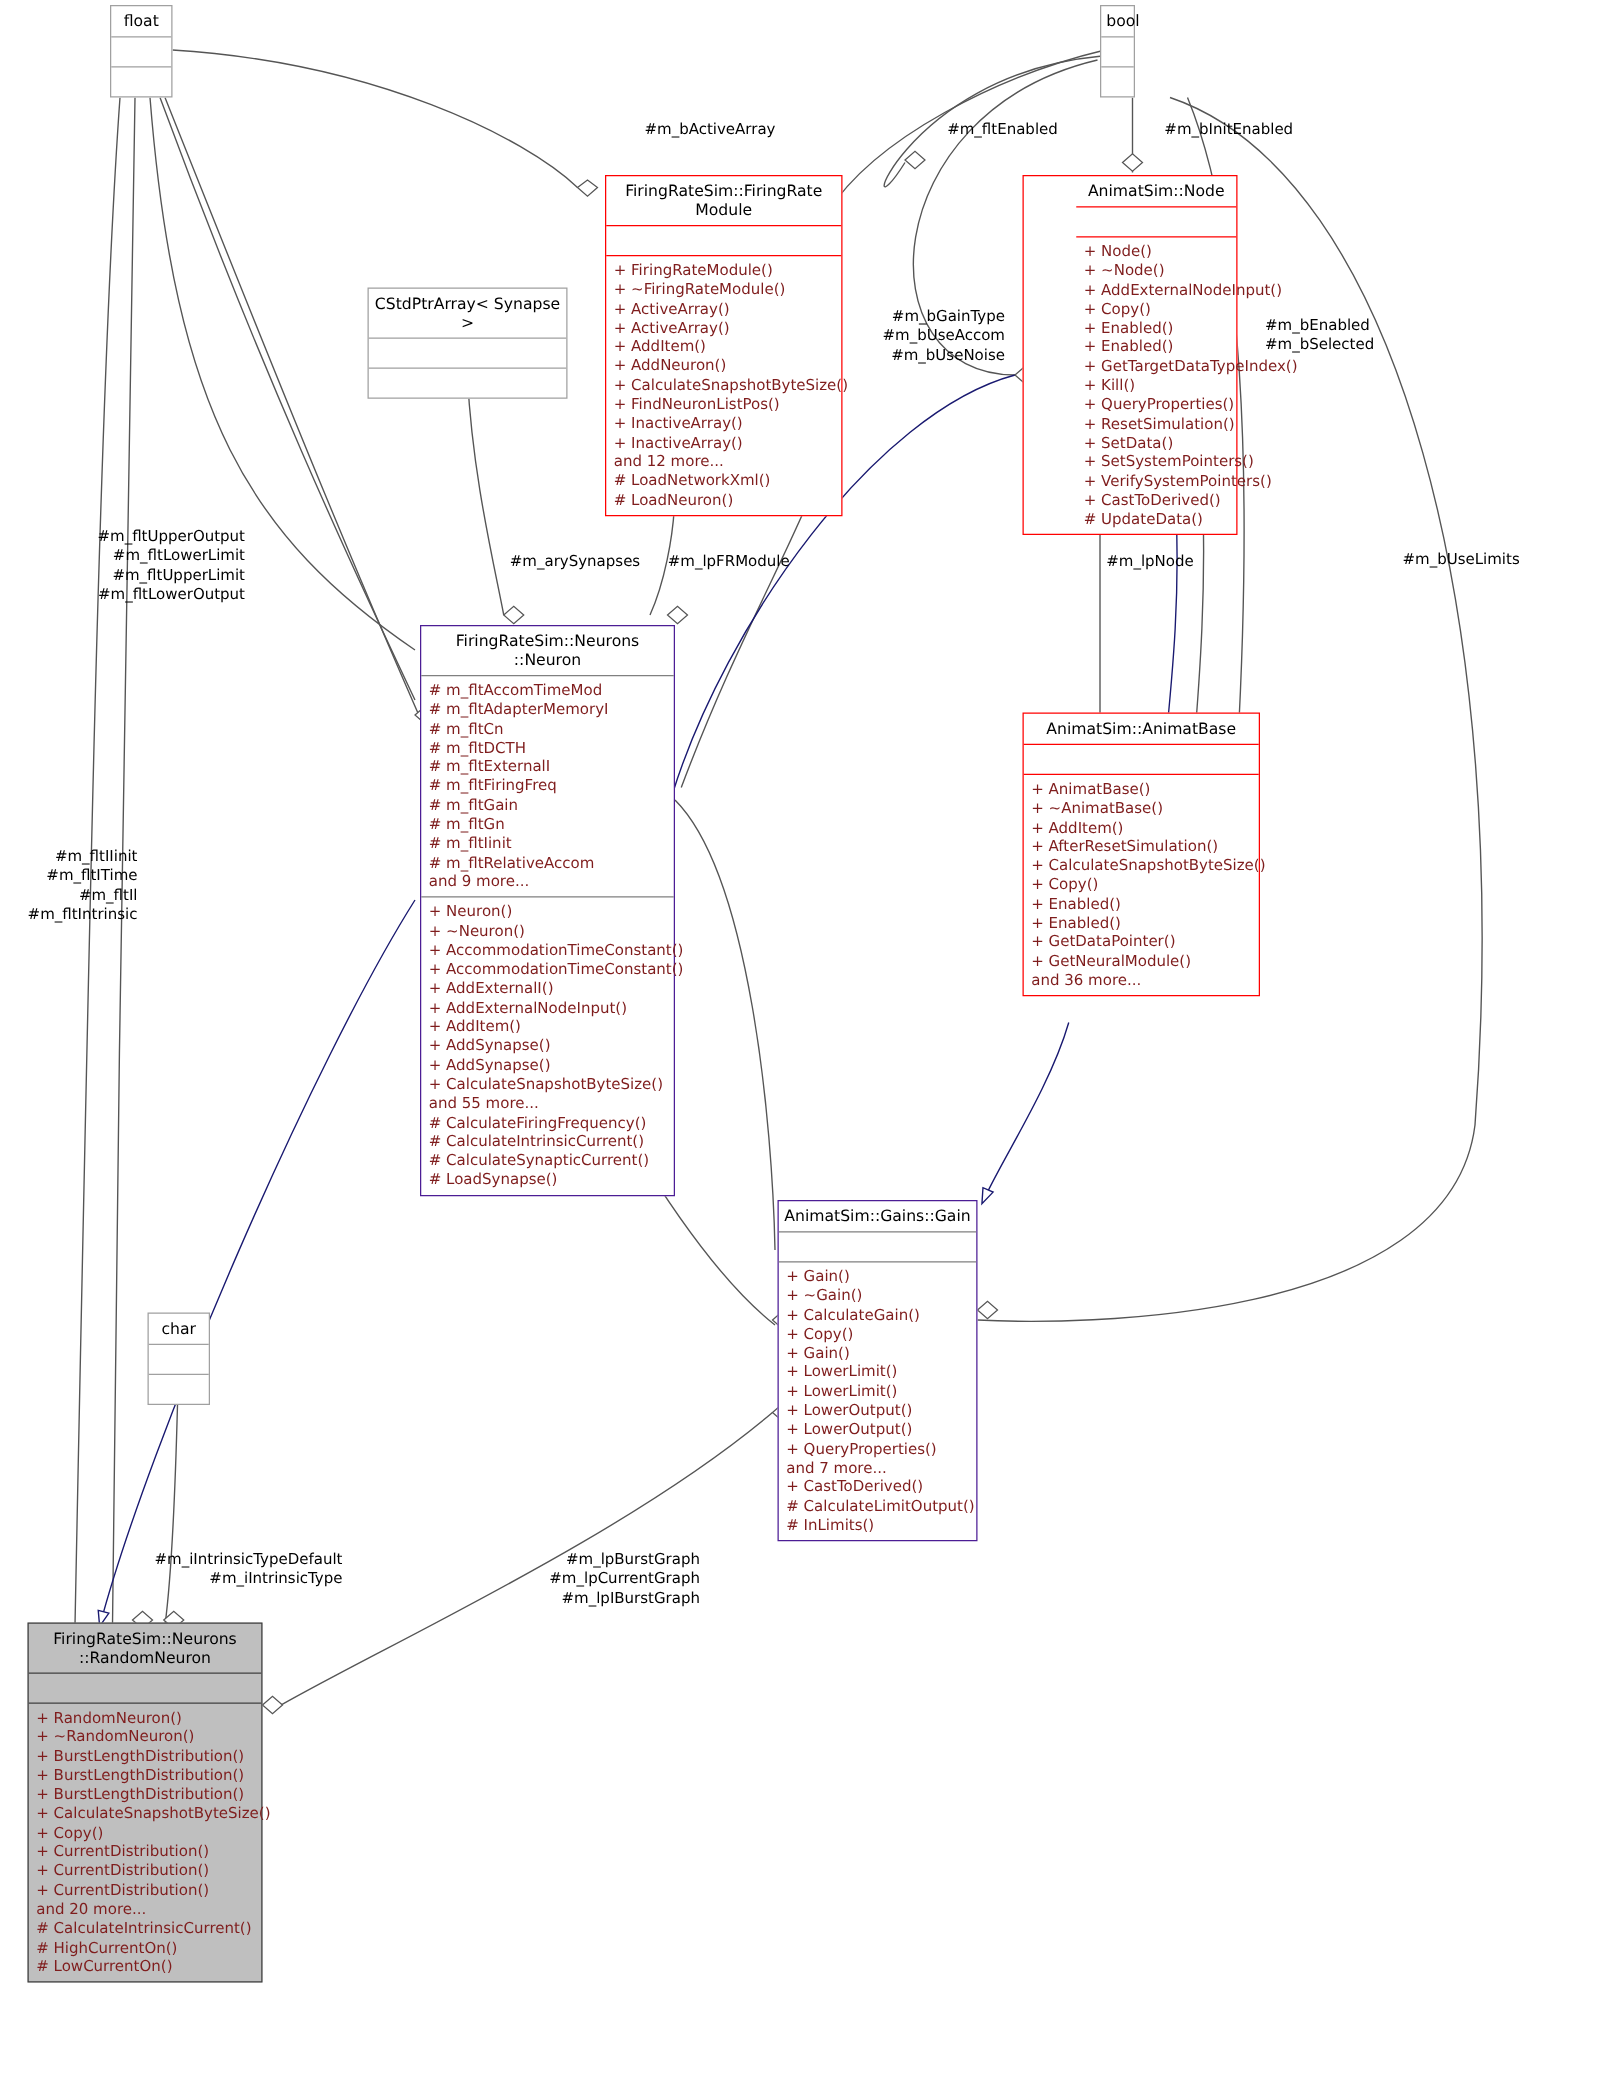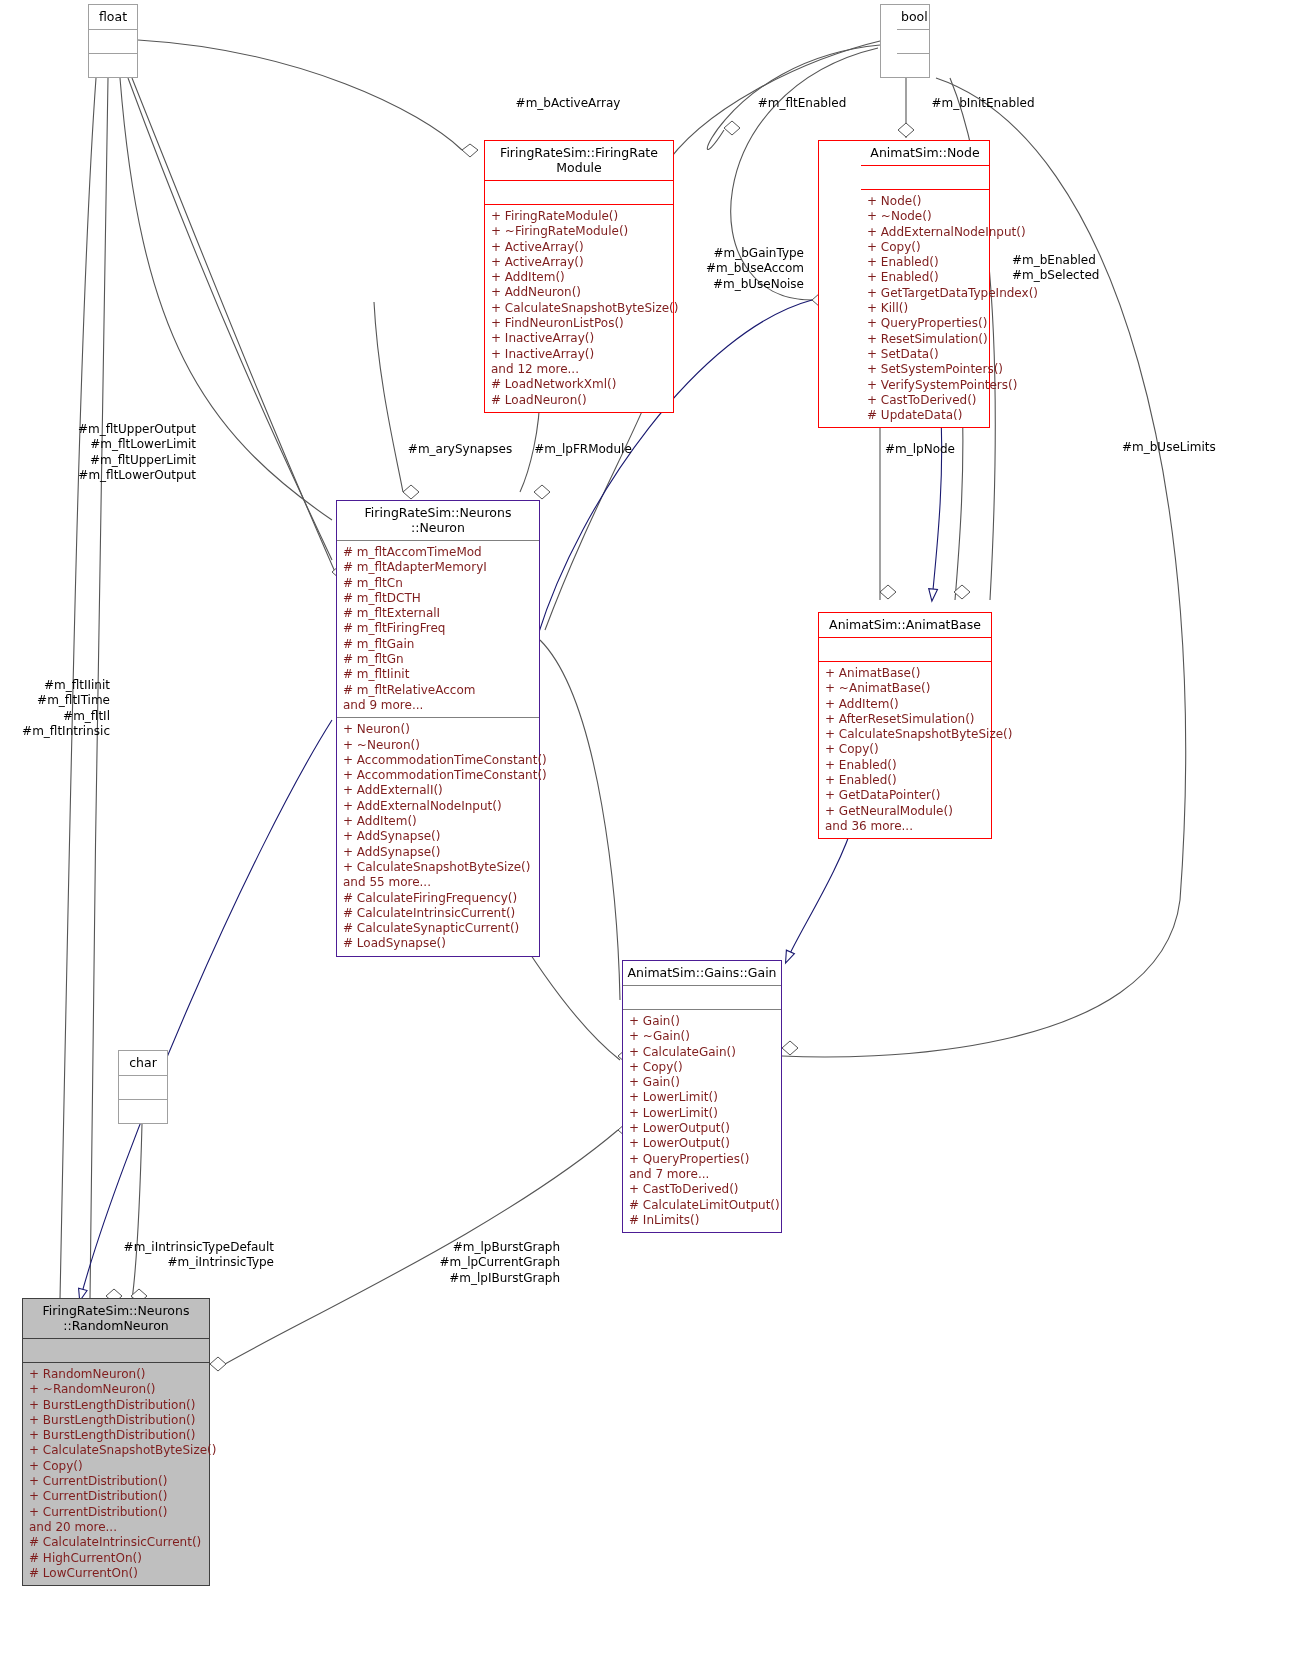--- a/index.html
+++ b/index.html
@@ -144,36 +144,43 @@
   </svg>
 
   <div class="node plain" style="left:88px; top:4px; width:50px;">
     <div class="n-title">float</div>
     <div class="n-sep"></div>
     <div class="n-fields empty"></div>
     <div class="n-sep"></div>
     <div class="n-fields empty"></div>
   </div>
 
-  <div class="node plain" style="left:880px; top:4px; width:50px;padding-left:16px;">
+  <div class="node plain" style="left:880px; top:4px; width:28px;">
     <div class="n-title">bool</div>
     <div class="n-sep"></div>
     <div class="n-fields empty"></div>
     <div class="n-sep"></div>
     <div class="n-fields empty"></div>
   </div>
 
   <div class="node plain" style="left:118px; top:1050px; width:50px;">
     <div class="n-title">char</div>
     <div class="n-sep"></div>
     <div class="n-fields empty"></div>
     <div class="n-sep"></div>
     <div class="n-fields empty"></div>
   </div>
 
+  <div class="node plain" style="left:294px; top:230px; width:160px;">
+    <div class="n-title">CStdPtrArray&lt; Synapse &gt;</div>
+    <div class="n-sep"></div>
+    <div class="n-fields empty"></div>
+    <div class="n-sep"></div>
+    <div class="n-fields empty"></div>
+  </div>
 
   <div class="node red" style="left:484px; top:140px; width:190px;">
     <div class="n-title">FiringRateSim::FiringRate
 Module</div>
     <div class="n-sep"></div>
     <div class="n-fields empty"></div>
     <div class="n-sep"></div>
     <div class="n-methods">
         <div>+ FiringRateModule()</div>
         <div>+ ~FiringRateModule()</div>
@@ -245,21 +252,21 @@
         <div>+ AddSynapse()</div>
         <div>+ CalculateSnapshotByteSize()</div>
         <div>and 55 more...</div>
         <div># CalculateFiringFrequency()</div>
         <div># CalculateIntrinsicCurrent()</div>
         <div># CalculateSynapticCurrent()</div>
         <div># LoadSynapse()</div>
       </div>
   </div>
 
-  <div class="node red" style="left:818px; top:612px; width:174px;">
+  <div class="node red" style="left:818px; top:570px; width:190px;">
     <div class="n-title">AnimatSim::AnimatBase</div>
     <div class="n-sep"></div>
     <div class="n-fields empty"></div>
     <div class="n-sep"></div>
     <div class="n-methods">
         <div>+ AnimatBase()</div>
         <div>+ ~AnimatBase()</div>
         <div>+ AddItem()</div>
         <div>+ AfterResetSimulation()</div>
         <div>+ CalculateSnapshotByteSize()</div>

